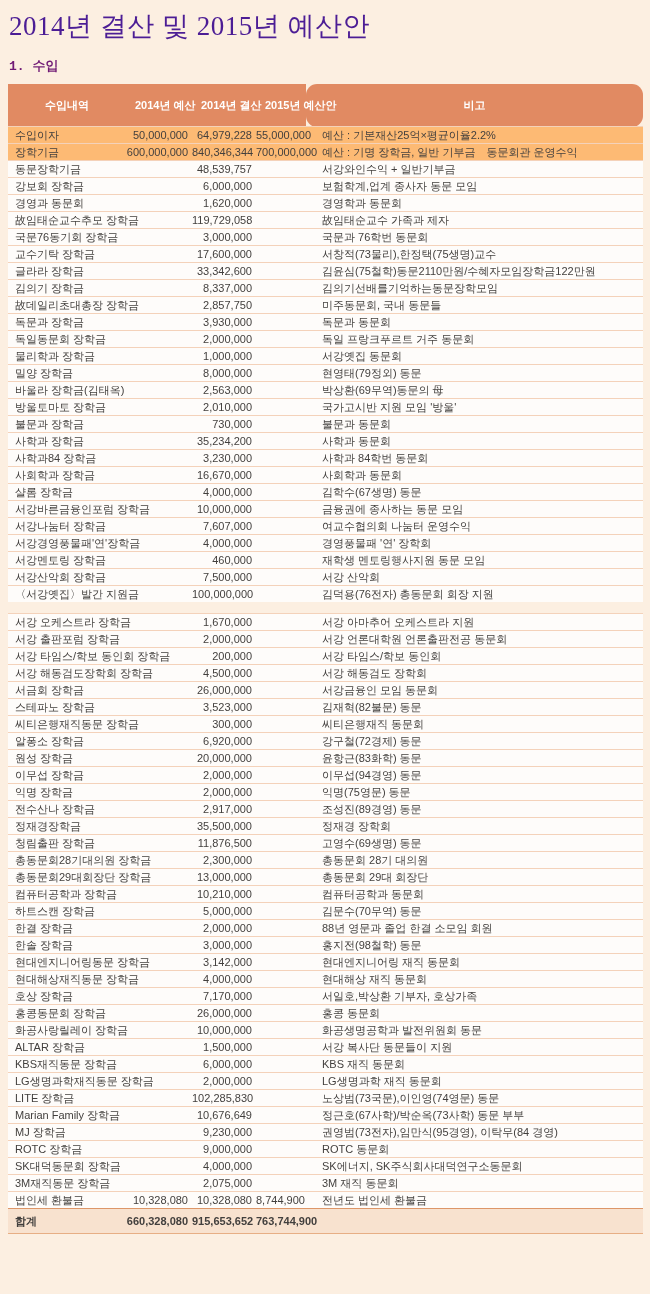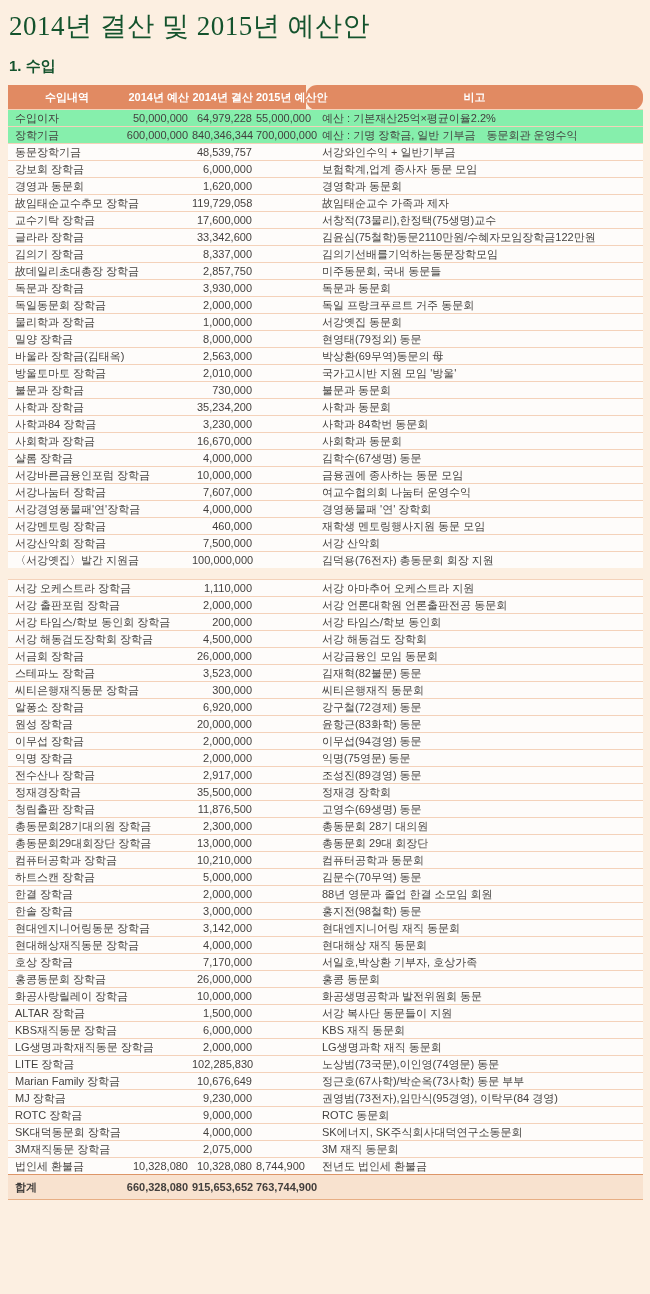--- a/index.html
+++ b/index.html
@@ -5,38 +5,38 @@
   html,body{margin:0;padding:0;}
   body{
     width:650px;height:1294px;overflow:hidden;
     background:#fcefe1;
     font-family:"Liberation Sans",sans-serif;
     color:#423f3d;
   }
   .page{box-sizing:border-box;padding:6px 7px 0 8px;}
   .title{
     font-family:"Liberation Serif",serif;
-    font-size:27px;font-weight:normal;color:#14532d;
+    font-size:27px;font-weight:normal;color:#4c1d95;
     margin:2px 0 13px 1px;letter-spacing:.5px;
   }
-  .section{font-size:15px;font-weight:bold;color:#14532d;margin:0 0 9px 1px;}
+  .section{font-size:13px;font-weight:bold;color:#701a75;margin:0 0 9px 1px;font-family:Liberation Mono, monospace;}
   table{border-collapse:collapse;table-layout:fixed;width:635px;font-size:11px;}
   thead th{
     background:#e18a62;color:#ffffff;height:24px;
-    font-size:11px;font-weight:bold;white-space:nowrap;padding:0;
+    font-size:11px;font-weight:bold;white-space:nowrap;padding:9px;
   }
   th.c-name{text-align:center;}
   th.c-num{text-align:right;padding-right:3px;}
   th.c-note{text-align:center;border-radius:11px;}
   tbody td{
     height:14px;line-height:13px;padding:1px 0;
     border-top:1px solid #f4d2ba;background:#fefcfa;
     vertical-align:middle;overflow:visible;
   }
-  tr.main td{background:#86efac;}
+  tr.main td{background:#fdba74;}
   td.name{padding-left:7px;white-space:nowrap;}
   td.num{text-align:right;padding-right:4px;white-space:nowrap;}
   td.note{padding-left:16px;white-space:pre-line;line-height:14px;}
   tr.spacer td{background:transparent;border:none;height:11px;padding:0;}
   tr.total td{
     background:#f8e2cf;font-weight:bold;height:22px;
     border-top:1px solid #dd9668;border-bottom:1px solid #e7ae84;
   }
 </style>
 </head>
@@ -100,20 +100,27 @@
           <td class="note">경영학과 동문회</td>
         </tr>
         <tr class="detail">
           <td class="name">故임태순교수추모 장학금</td>
           <td class="num"></td>
           <td class="num">119,729,058</td>
           <td class="num"></td>
           <td class="note">故임태순교수 가족과 제자</td>
         </tr>
         <tr class="detail">
+          <td class="name">국문76동기회 장학금</td>
+          <td class="num"></td>
+          <td class="num">3,000,000</td>
+          <td class="num"></td>
+          <td class="note">국문과 76학번 동문회</td>
+        </tr>
+        <tr class="detail">
           <td class="name">교수기탁 장학금</td>
           <td class="num"></td>
           <td class="num">17,600,000</td>
           <td class="num"></td>
           <td class="note">서창적(73물리),한정택(75생명)교수</td>
         </tr>
         <tr class="detail">
           <td class="name">글라라 장학금</td>
           <td class="num"></td>
           <td class="num">33,342,600</td>
@@ -252,21 +259,21 @@
           <td class="num">100,000,000</td>
           <td class="num"></td>
           <td class="note">김덕용(76전자) 총동문회 회장 지원</td>
         </tr>
         <tr class="spacer">
           <td colspan="5"></td>
         </tr>
         <tr class="detail">
           <td class="name">서강 오케스트라 장학금</td>
           <td class="num"></td>
-          <td class="num">1,110,000</td>
+          <td class="num">1,670,000</td>
           <td class="num"></td>
           <td class="note">서강 아마추어 오케스트라 지원</td>
         </tr>
         <tr class="detail">
           <td class="name">서강 출판포럼 장학금</td>
           <td class="num"></td>
           <td class="num">2,000,000</td>
           <td class="num"></td>
           <td class="note">서강 언론대학원 언론출판전공 동문회</td>
         </tr>

